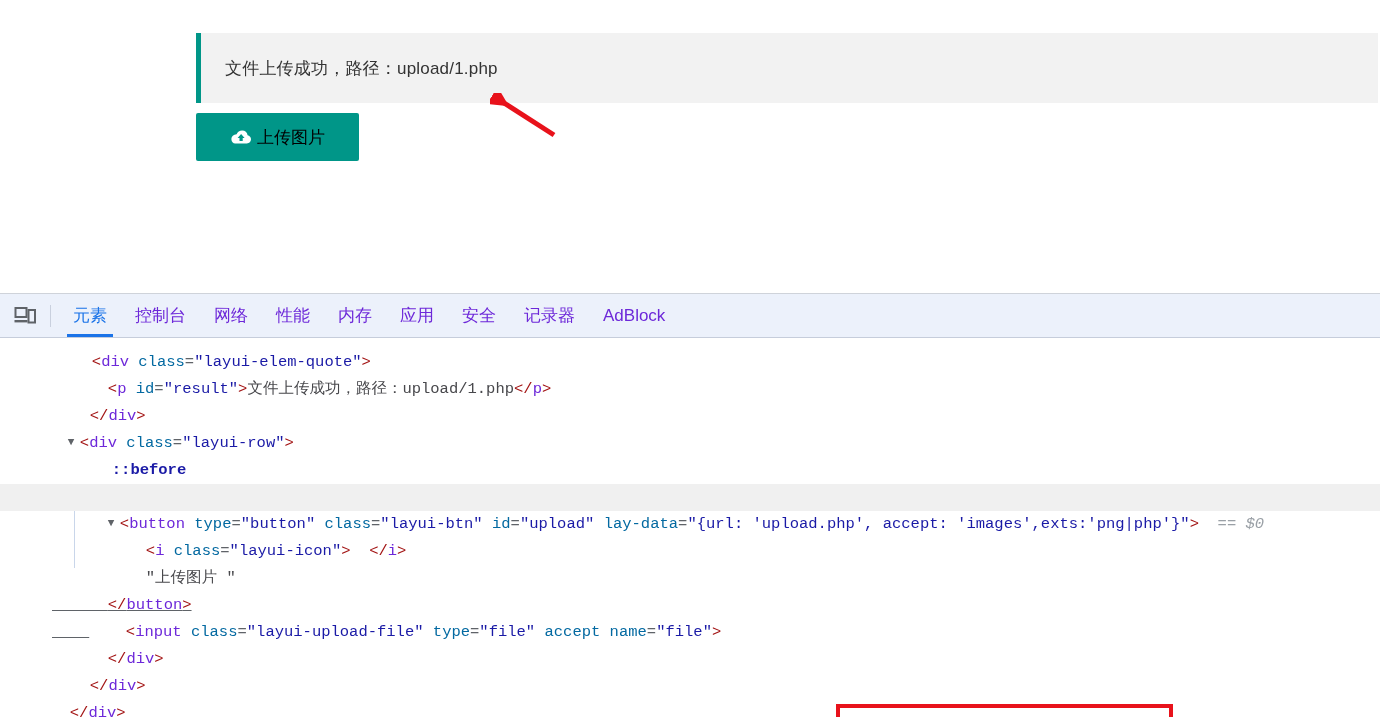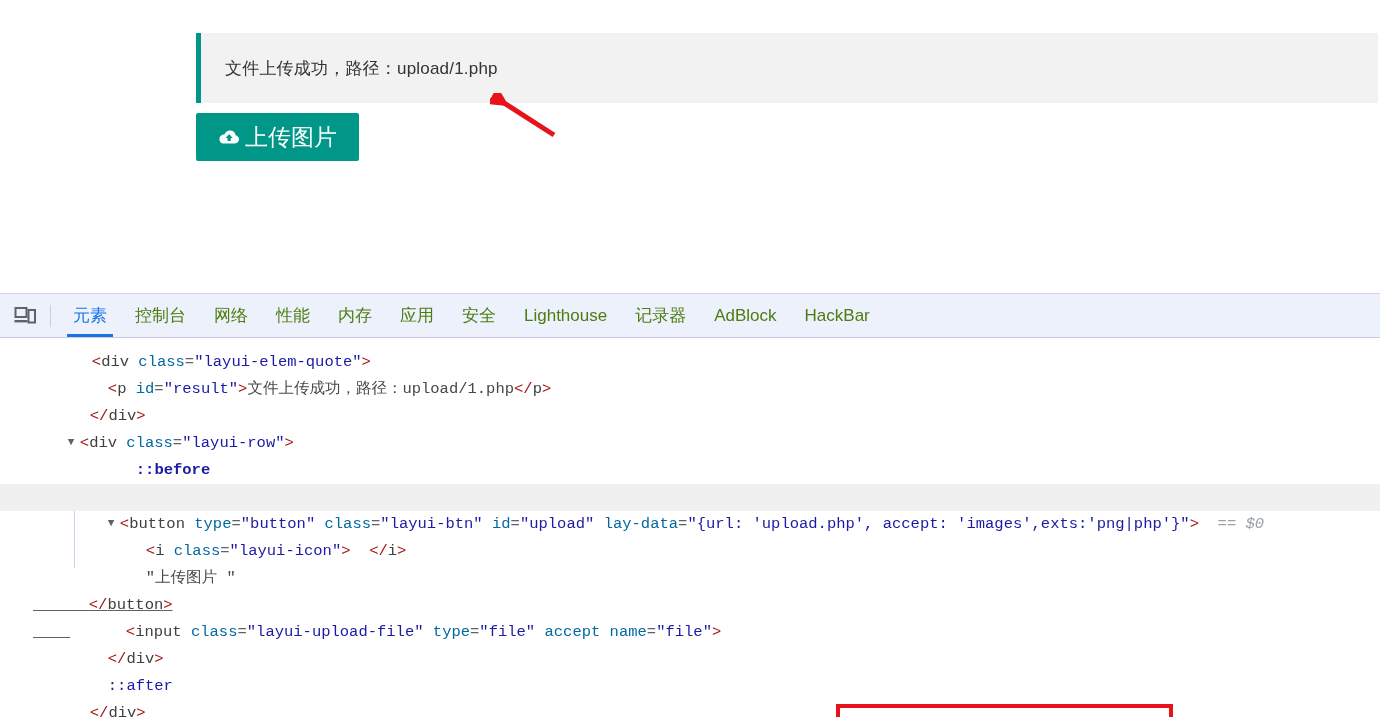--- a/index.html
+++ b/index.html
@@ -42,26 +42,26 @@
     padding-left: 24px;
     letter-spacing: 0.2px;
     white-space: nowrap;
   }
 
   .upload-btn {
     position: absolute;
     left: 196px;
     top: 113px;
     height: 48px;
-    padding: 0 22px;
+    padding: 0 34px;
     background: #009688;
-    color: #ffffff;
+    color: #000000;
     border: none;
     border-radius: 2px;
-    font-size: 23px;
+    font-size: 17px;
     display: flex;
     align-items: center;
     gap: 5px;
     cursor: pointer;
     font-family: "Liberation Sans", sans-serif;
   }
   .upload-btn .cloud-ico {
     display: inline-block;
     width: 22px;
     height: 18px;
@@ -112,21 +112,21 @@
     margin-right: 4px;
   }
   .tab-divider {
     width: 1px;
     height: 22px;
     background: #c9d0de;
     margin: 0 8px 0 4px;
   }
   .tab {
     font-size: 17px;
-    color: #4d7c0f;
+    color: #6d28d9;
     padding: 0 14px;
     height: 43px;
     line-height: 43px;
     cursor: pointer;
     white-space: nowrap;
     position: relative;
     font-family: "Liberation Sans", sans-serif;
   }
   .tab.selected {
     color: #1a73e8;
@@ -166,21 +166,21 @@
   .dom-row.clipped-top {
     margin-top: -16px;
   }
   .twisty {
     color: #5f6368;
     font-size: 11px;
     display: inline-block;
     width: 12px;
     transform: translateY(-2px);
   }
-  .tag      { color: #404040; }
+  .tag      { color: #6d28d9; }
   .punct    { color: #a31515; }
   .attr     { color: #0369a1; }
   .val      { color: #1a1aa6; }
   .txt      { color: #48484c; }
   .pseudo   { color: #1a1aa6; }
   .dollar   { color: #9aa0a6; font-style: italic; }
   .eq       { color: #5f6368; }
 
   
   .guide {
@@ -243,24 +243,22 @@
     </div>
     <div class="tab-divider"></div>
 
     <div class="tab selected"><span>元素</span></div>
     <div class="tab"><span>控制台</span></div>
     <div class="tab"><span>网络</span></div>
     <div class="tab"><span>性能</span></div>
     <div class="tab"><span>内存</span></div>
     <div class="tab"><span>应用</span></div>
     <div class="tab"><span>安全</span></div>
-    <div class="tab"><span>Lighthouse</span></div>
     <div class="tab"><span>记录器</span></div>
     <div class="tab"><span>AdBlock</span></div>
-    <div class="tab"><span>HackBar</span></div>
   </div>
 
   <div id="dom-tree">
 
     <div class="guide" style="left:74px; top:148px; height:82px;"></div>
 
     <div class="dom-row clipped-top" style="padding-left:36px;">
       <span class="punct">&lt;</span><span class="tag">div</span> <span class="attr">class</span><span class="eq">=</span><span class="val">"layui-elem-quote"</span><span class="punct">&gt;</span>
     </div>
 
@@ -269,55 +267,52 @@
     </div>
 
     <div class="dom-row" style="padding-left:34px;">
       <span class="punct">&lt;/</span><span class="tag">div</span><span class="punct">&gt;</span>
     </div>
 
     <div class="dom-row" style="padding-left:12px;">
       <span class="twisty">▼</span><span class="punct">&lt;</span><span class="tag">div</span> <span class="attr">class</span><span class="eq">=</span><span class="val">"layui-row"</span><span class="punct">&gt;</span>
     </div>
 
-    <div class="dom-row" style="padding-left:80px;font-weight:bold;">
+    <div class="dom-row" style="padding-left:56px;font-weight:bold;">
       <span class="pseudo">::before</span>
     </div>
 
     <div class="dom-row" style="padding-left:32px;">
       <span class="twisty">▼</span><span class="punct">&lt;</span><span class="tag">div</span> <span class="attr">class</span><span class="eq">=</span><span class="val">"layui-col-md12"</span><span class="punct">&gt;</span>
     </div>
 
     <div class="dom-row selected" style="padding-left:52px;">
       <span class="twisty">▼</span><span class="punct">&lt;</span><span class="tag">button</span> <span class="attr">type</span><span class="eq">=</span><span class="val">"button"</span> <span class="attr">class</span><span class="eq">=</span><span class="val">"layui-btn"</span> <span class="attr">id</span><span class="eq">=</span><span class="val">"upload"</span> <span class="attr">lay-data</span><span class="eq">=</span><span class="val">"{url: 'upload.php', accept: 'images',exts:'png|php'}"</span><span class="punct">&gt;</span>  <span class="dollar">== $0</span>
     </div>
 
     <div class="dom-row" style="padding-left:90px;">
       <span class="punct">&lt;</span><span class="tag">i</span> <span class="attr">class</span><span class="eq">=</span><span class="val">"layui-icon"</span><span class="punct">&gt;</span>  <span class="punct">&lt;/</span><span class="tag">i</span><span class="punct">&gt;</span>
     </div>
 
     <div class="dom-row" style="padding-left:90px;">
       <span class="txt">"上传图片 "</span>
     </div>
 
-    <div class="dom-row" style="padding-left:33px;text-decoration:underline;">
+    <div class="dom-row" style="padding-left:52px;text-decoration:underline;">
       <span class="punct">&lt;/</span><span class="tag">button</span><span class="punct">&gt;</span>
     </div>
 
     <div class="dom-row" style="padding-left:70px;">
       <span class="punct">&lt;</span><span class="tag">input</span> <span class="attr">class</span><span class="eq">=</span><span class="val">"layui-upload-file"</span> <span class="attr">type</span><span class="eq">=</span><span class="val">"file"</span> <span class="attr">accept</span> <span class="attr">name</span><span class="eq">=</span><span class="val">"file"</span><span class="punct">&gt;</span>
     </div>
 
     <div class="dom-row" style="padding-left:52px;">
       <span class="punct">&lt;/</span><span class="tag">div</span><span class="punct">&gt;</span>
     </div>
 
-    <div class="dom-row" style="padding-left:52px;">
-      <span class="pseudo">::after</span>
-    </div>
 
     <div class="dom-row" style="padding-left:34px;">
       <span class="punct">&lt;/</span><span class="tag">div</span><span class="punct">&gt;</span>
     </div>
 
     <div class="dom-row" style="padding-left:14px;">
       <span class="punct">&lt;/</span><span class="tag">div</span><span class="punct">&gt;</span>
     </div>
 
     <div class="dom-row" style="padding-left:0px;">

